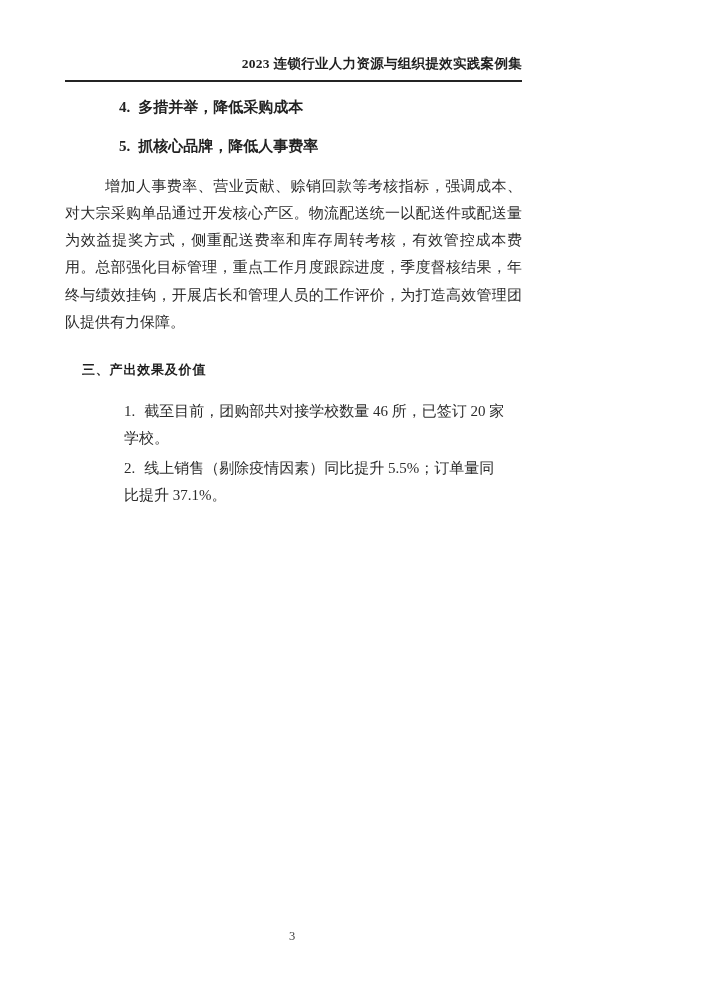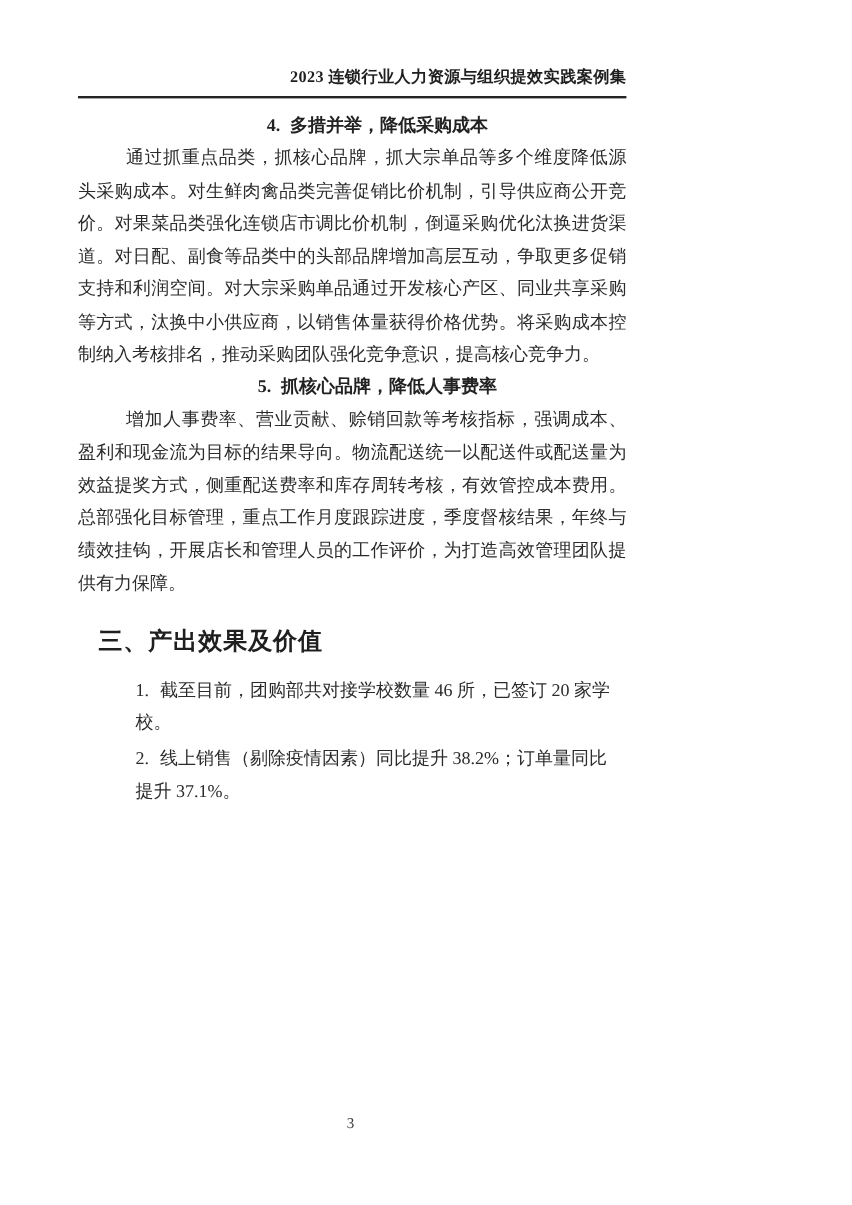--- a/index.html
+++ b/index.html
@@ -42,47 +42,47 @@
     line-height: 27.25px;
     text-align: justify;
   }
   .doc-body p {
     margin: 0;
   }
   p.para-indent {
     text-indent: 40px;
   }
   .num-heading {
-    margin: 0;
+    margin: 12px;
     padding-left: 42px;
     font-size: 15px;
     font-weight: bold;
     line-height: 27.25px;
-    text-align: center;
+    text-align: left;
     color: #222222;
   }
   .num-heading .heading-num {
     display: inline-block;
     min-width: 8px;
     margin-right: 8px;
   }
   .section-heading {
     margin: 23px 0 17px 0;
     padding-left: 17px;
     font-family: "Liberation Sans", "DejaVu Sans", sans-serif;
-    font-size: 20px;
+    font-size: 13px;
     font-weight: 700;
     letter-spacing: 0.8px;
     color: #1f1f1f;
     text-align: left;
     line-height: 22px;
   }
   .results-list {
     list-style: none;
-    margin: 5px;
+    margin: 16px;
     padding: 0;
   }
   .result-item {
     padding-left: 43px;
     line-height: 27px;
     margin-bottom: 3px;
     text-align: left;
   }
   .result-num {
     display: inline-block;
@@ -109,36 +109,35 @@
     <div class="header-rule"></div>
   </header>
 
   <main class="margins doc-body">
 
 
     <h3 class="num-heading">
       <span class="heading-num">4.</span><span>多措并举，降低采购成本</span>
     </h3>
 
-    <p class="para-indent">通过抓重点品类，抓核心品牌，抓大宗单品等多个维度降低源头采购成本。对生鲜肉禽品类完善促销比价机制，引导供应商公开竞价。对果菜品类强化连锁店市调比价机制，倒逼采购优化汰换进货渠道。对日配、副食等品类中的头部品牌增加高层互动，争取更多促销支持和利润空间。对大宗采购单品通过开发核心产区、同业共享采购等方式，汰换中小供应商，以销售体量获得价格优势。将采购成本控制纳入考核排名，推动采购团队强化竞争意识，提高核心竞争力。</p>
 
     <h3 class="num-heading">
       <span class="heading-num">5.</span><span>抓核心品牌，降低人事费率</span>
     </h3>
 
-    <p class="para-indent">增加人事费率、营业贡献、赊销回款等考核指标，强调成本、盈利和现金流为目标的结果导向。物流配送统一以配送件或配送量为效益提奖方式，侧重配送费率和库存周转考核，有效管控成本费用。总部强化目标管理，重点工作月度跟踪进度，季度督核结果，年终与绩效挂钩，开展店长和管理人员的工作评价，为打造高效管理团队提供有力保障。</p>
+    <p class="para-indent">增加人事费率、营业贡献、赊销回款等考核指标，强调成本、对大宗采购单品通过开发核心产区。物流配送统一以配送件或配送量为效益提奖方式，侧重配送费率和库存周转考核，有效管控成本费用。总部强化目标管理，重点工作月度跟踪进度，季度督核结果，年终与绩效挂钩，开展店长和管理人员的工作评价，为打造高效管理团队提供有力保障。</p>
 
     <h2 class="section-heading">三、产出效果及价值</h2>
 
     <ol class="results-list">
       <li class="result-item">
         <span class="result-num">1.</span><span>截至目前，团购部共对接学校数量 46 所，已签订 20 家学校。</span>
       </li>
       <li class="result-item">
-        <span class="result-num">2.</span><span>线上销售（剔除疫情因素）同比提升 38.2%；订单量同比提升 37.1%。</span>
+        <span class="result-num">2.</span><span>线上销售（剔除疫情因素）同比提升 5.5%；订单量同比提升 37.1%。</span>
       </li>
     </ol>
 
   </main>
 
   <footer>
     <div class="page-number">3</div>
   </footer>
 
 </div>

